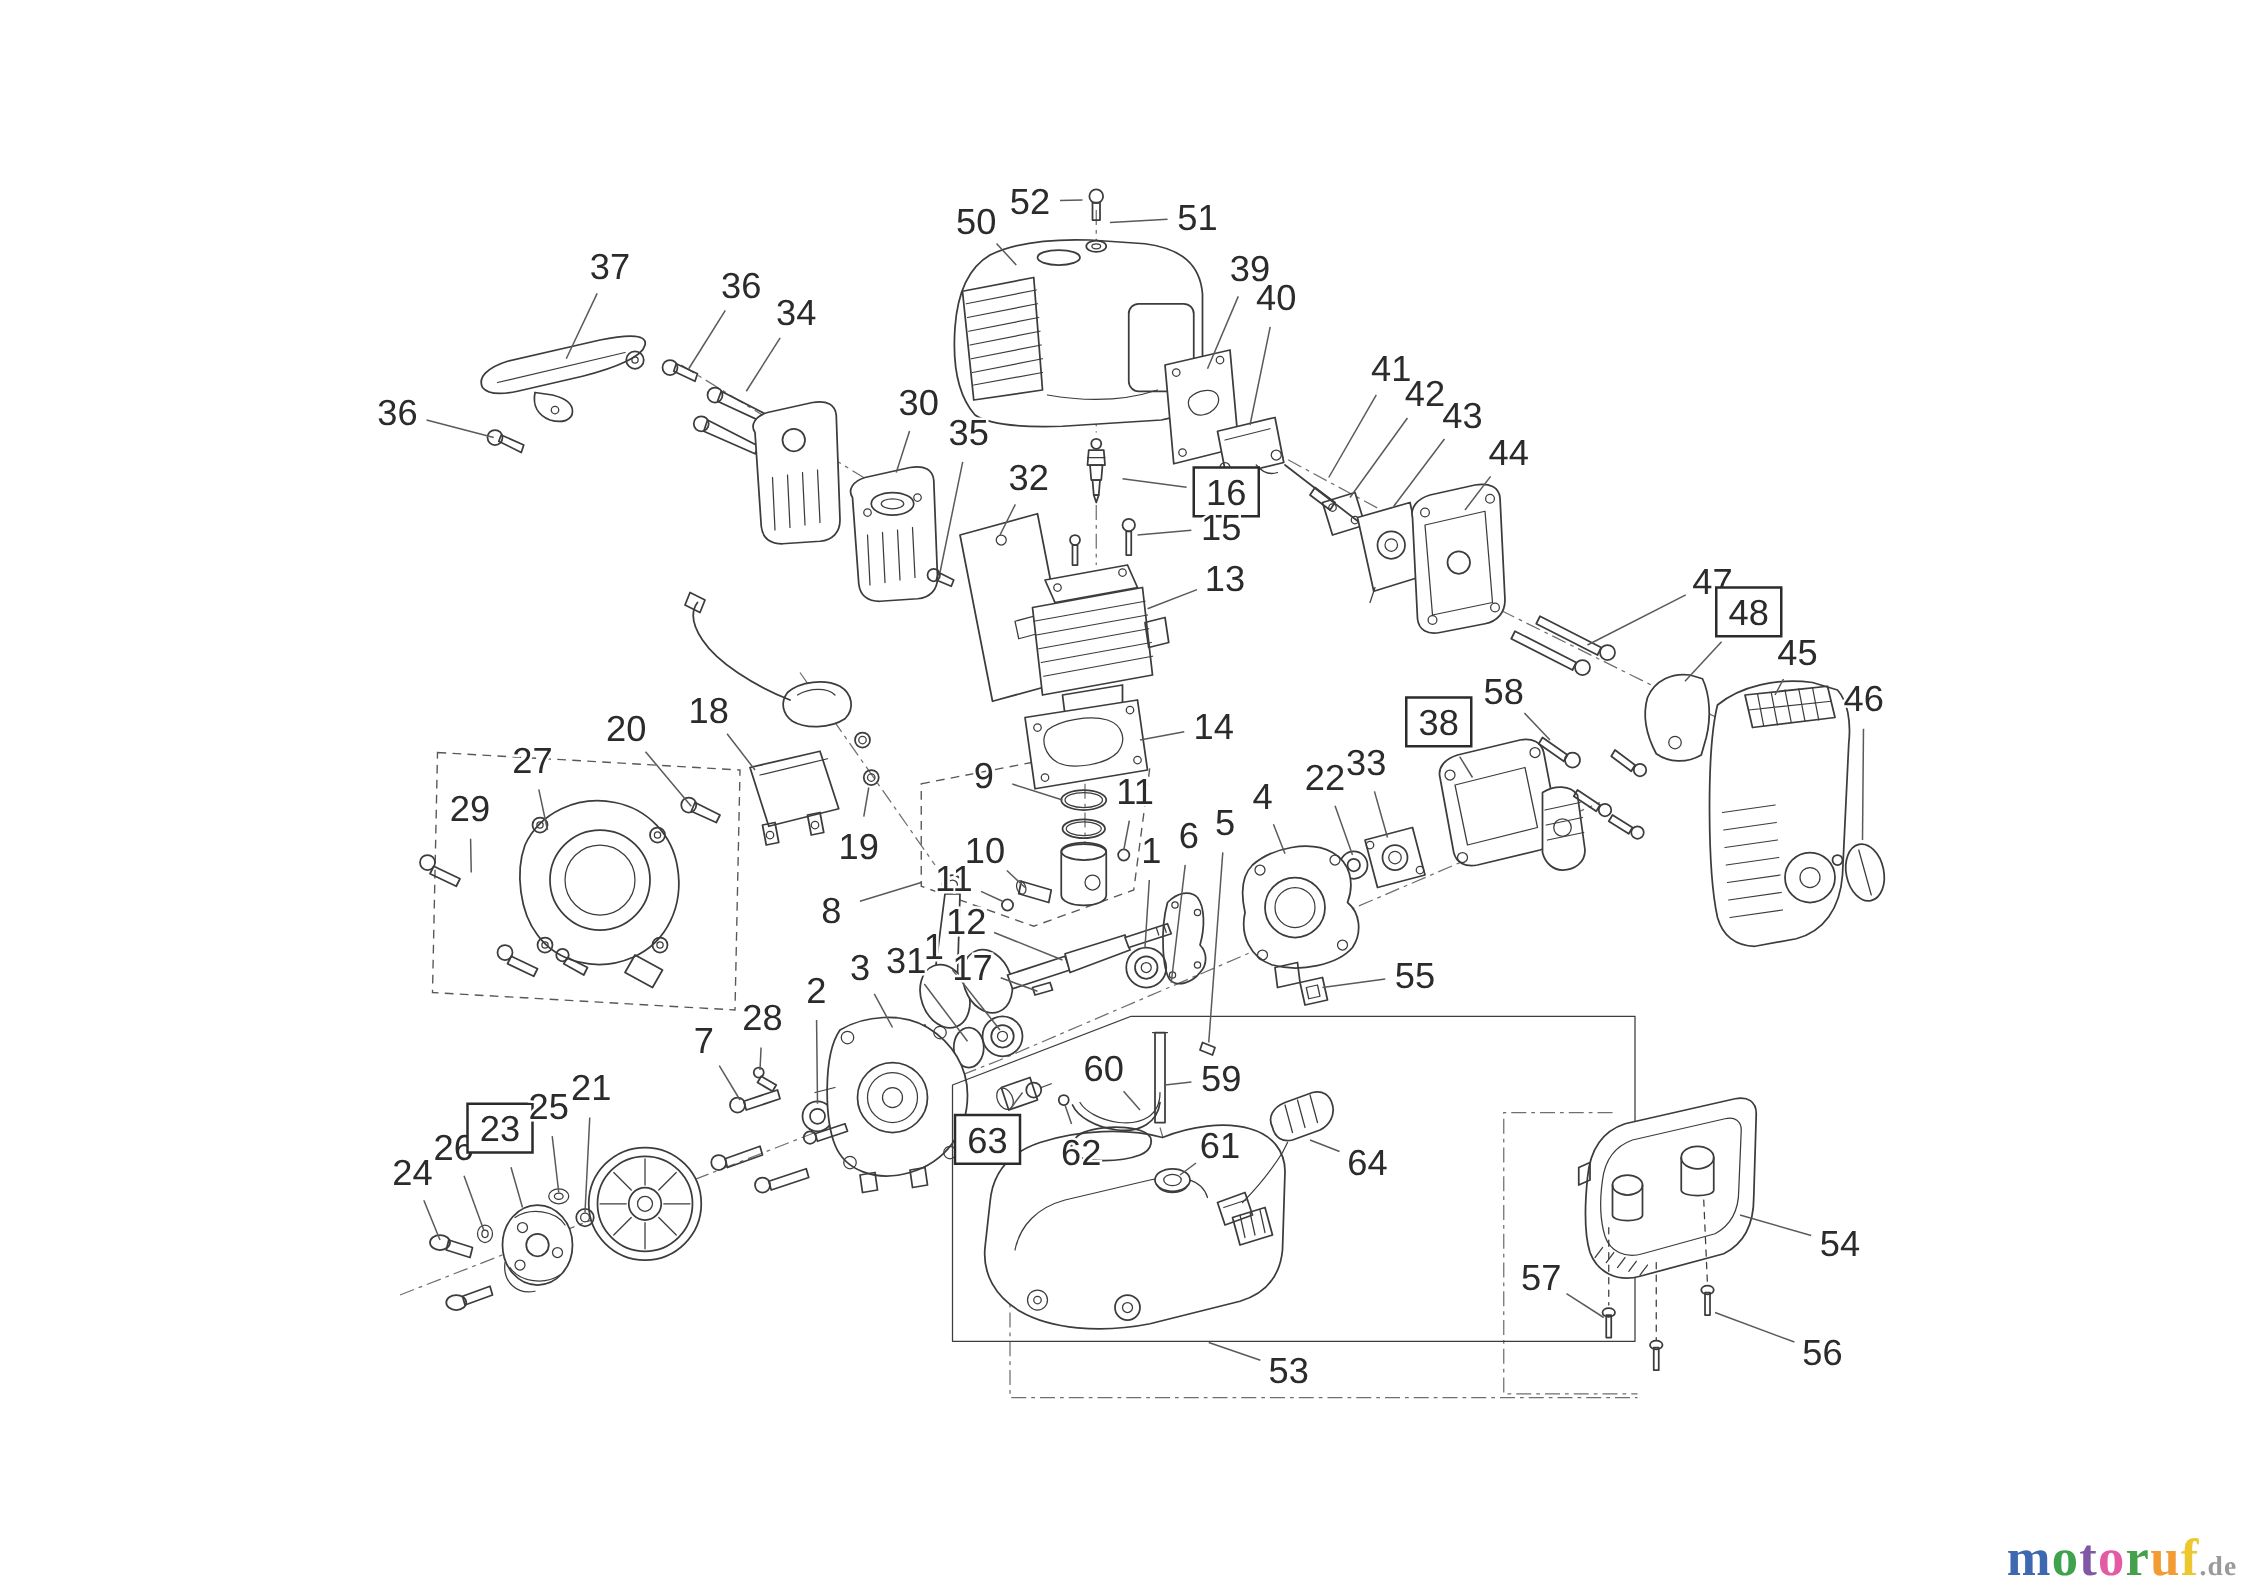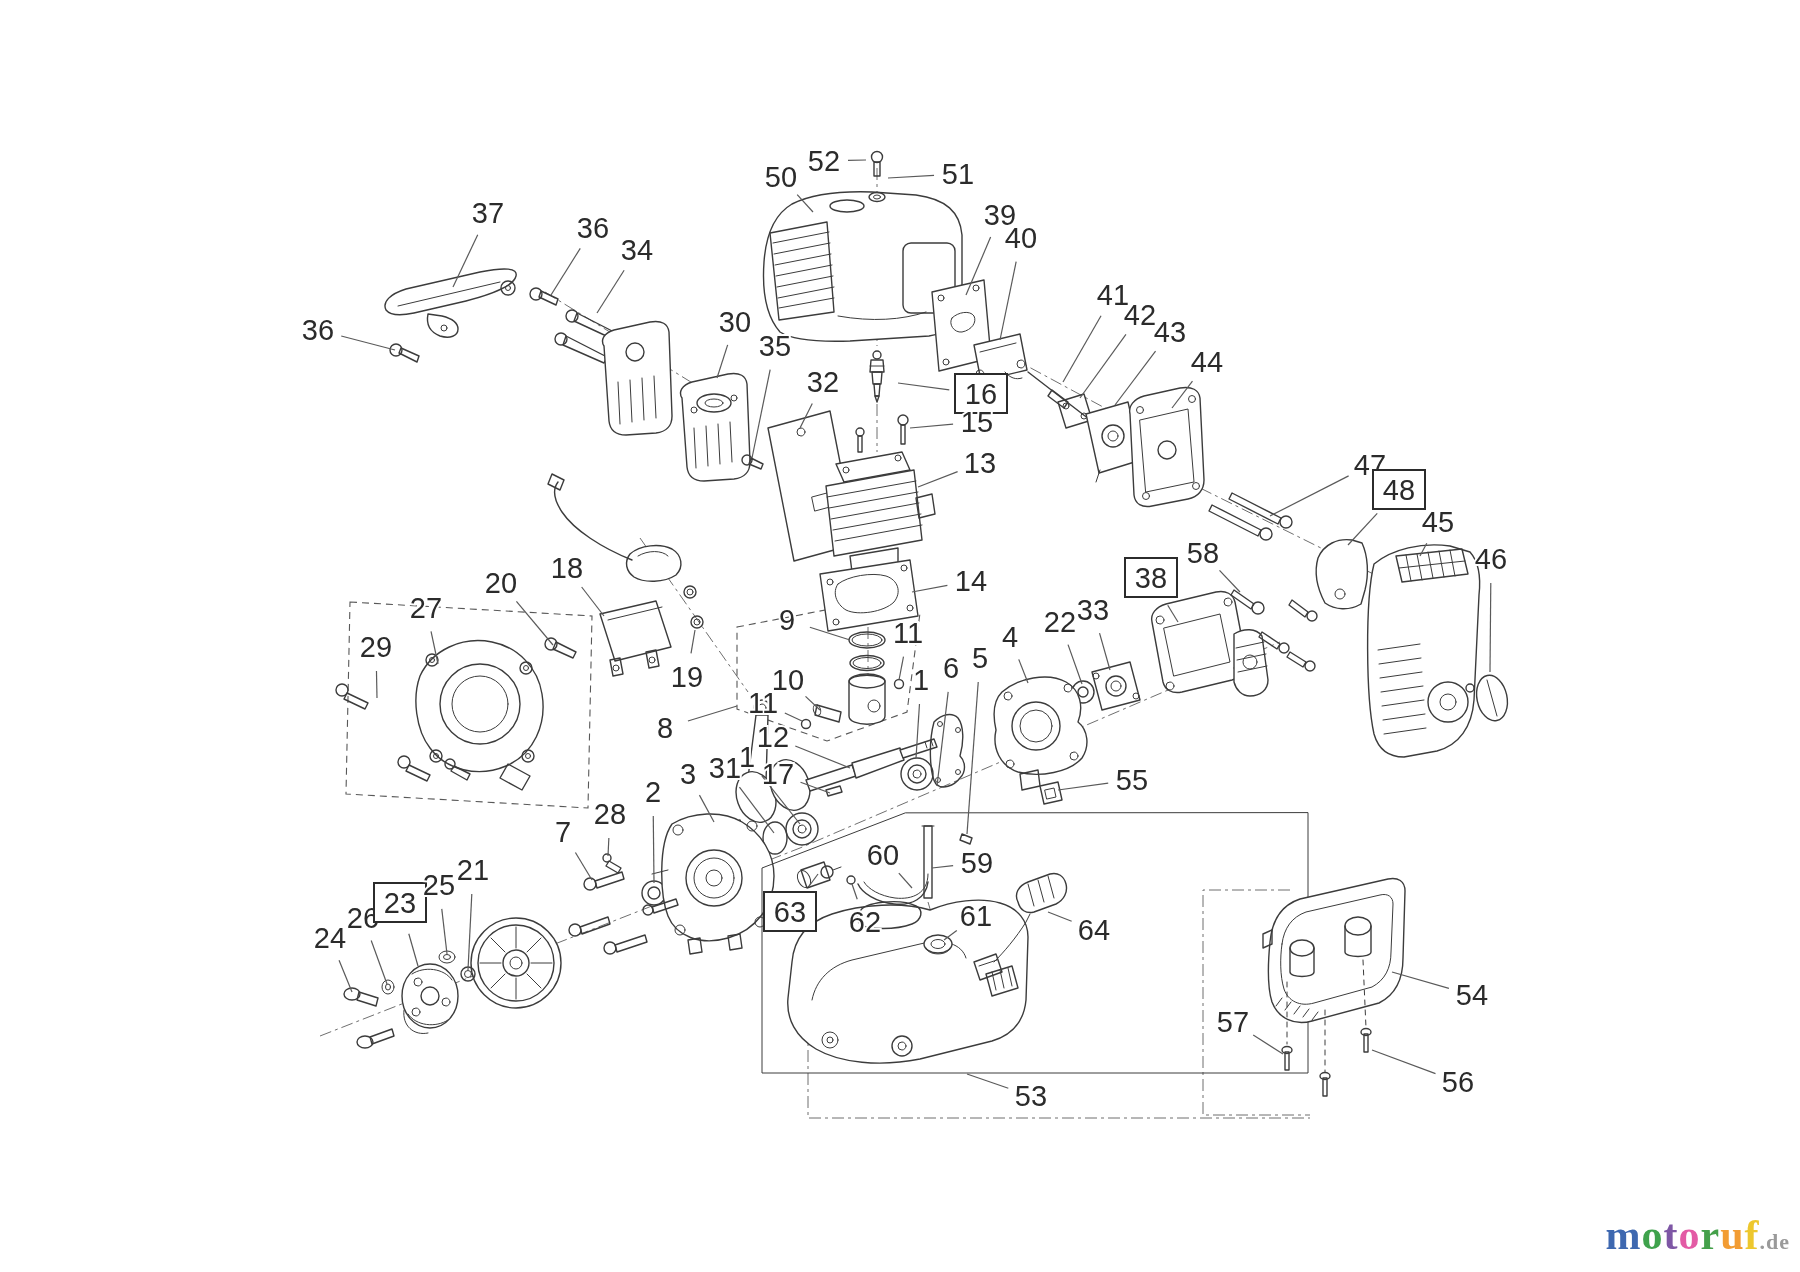--- a/index.html
+++ b/index.html
@@ -13,21 +13,21 @@
   .sk{stroke:#3c3c3c;stroke-width:1.4;fill:none;stroke-linejoin:round;stroke-linecap:round;}
   .sk.solid{fill:#ffffff;}
   .thin{stroke-width:1;}
   .leader{stroke:#5a5a5a;stroke-width:1.2;}
   .label-text{
     font-family:"Liberation Sans",sans-serif;font-size:29px;font-weight:400;
     fill:#2b2b2b;paint-order:stroke;stroke:#ffffff;stroke-width:4px;
   }
   .label-box{fill:#ffffff;stroke:#2b2b2b;stroke-width:2;}
   .logo{
-    position:absolute;right:10px;bottom:16px;
+    position:absolute;right:10px;bottom:4px;
     font-family:"Liberation Serif",serif;font-weight:700;font-size:42px;
     letter-spacing:1px;line-height:1;user-select:none;
   }
   .logo .de{font-size:22px;color:#9a9a9a;font-weight:700;}
 </style>
 </head>
 <body>
 
 <svg id="stage" width="1800" height="1272" viewBox="0 0 1800 1272" xmlns="http://www.w3.org/2000/svg">
 

